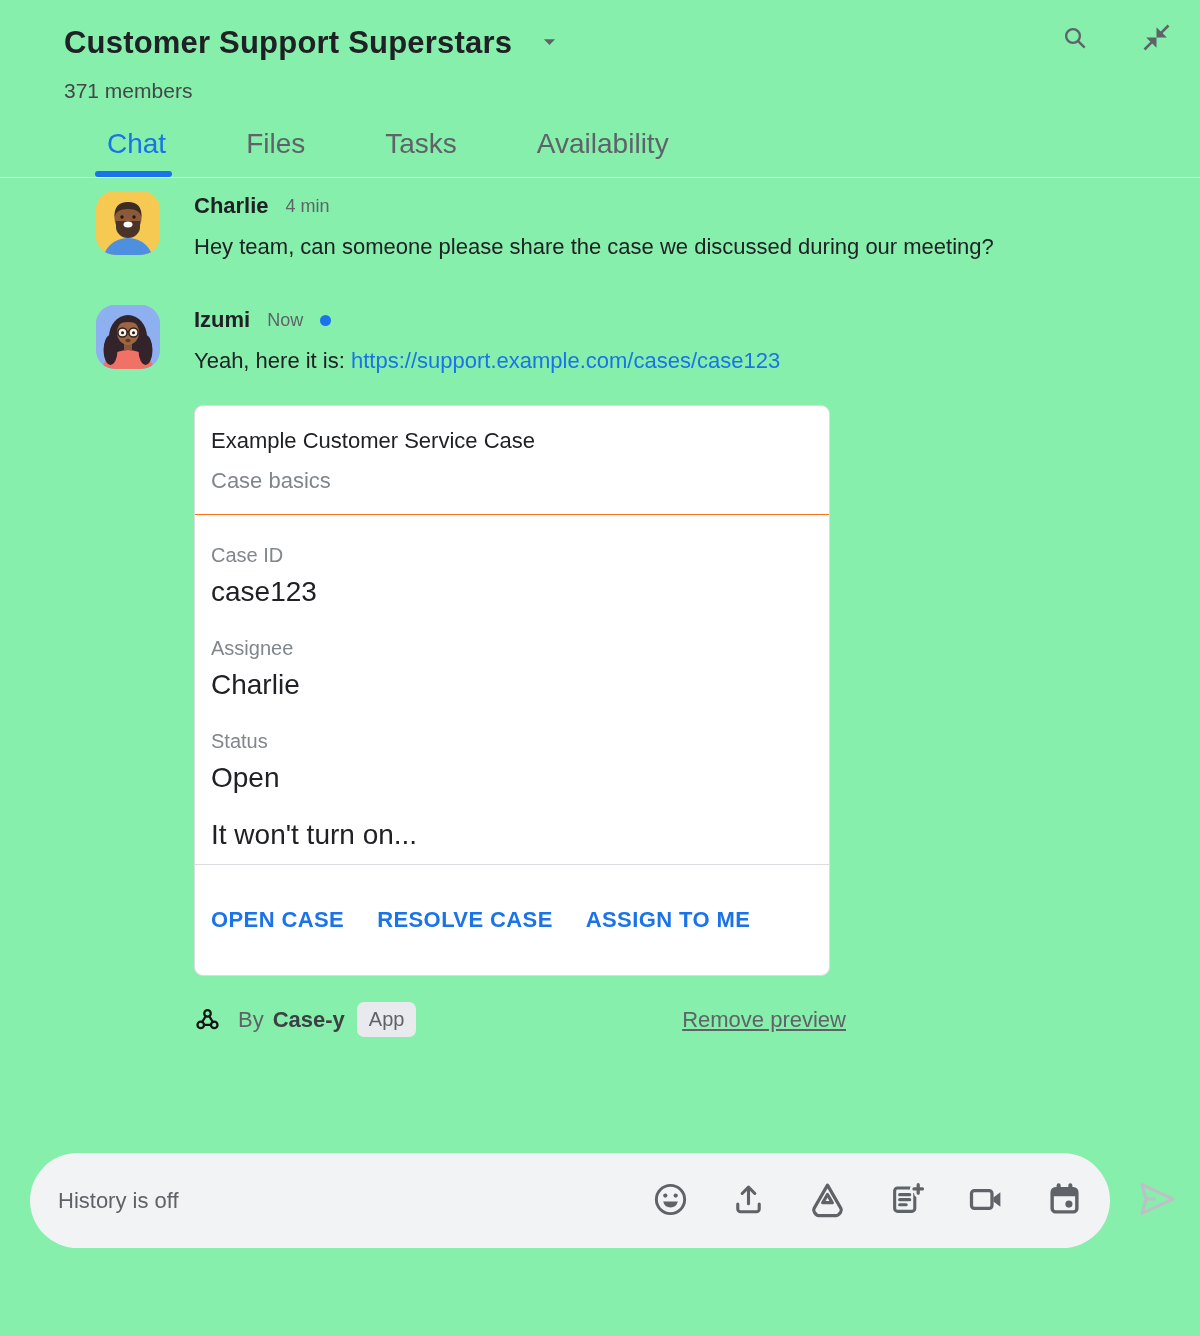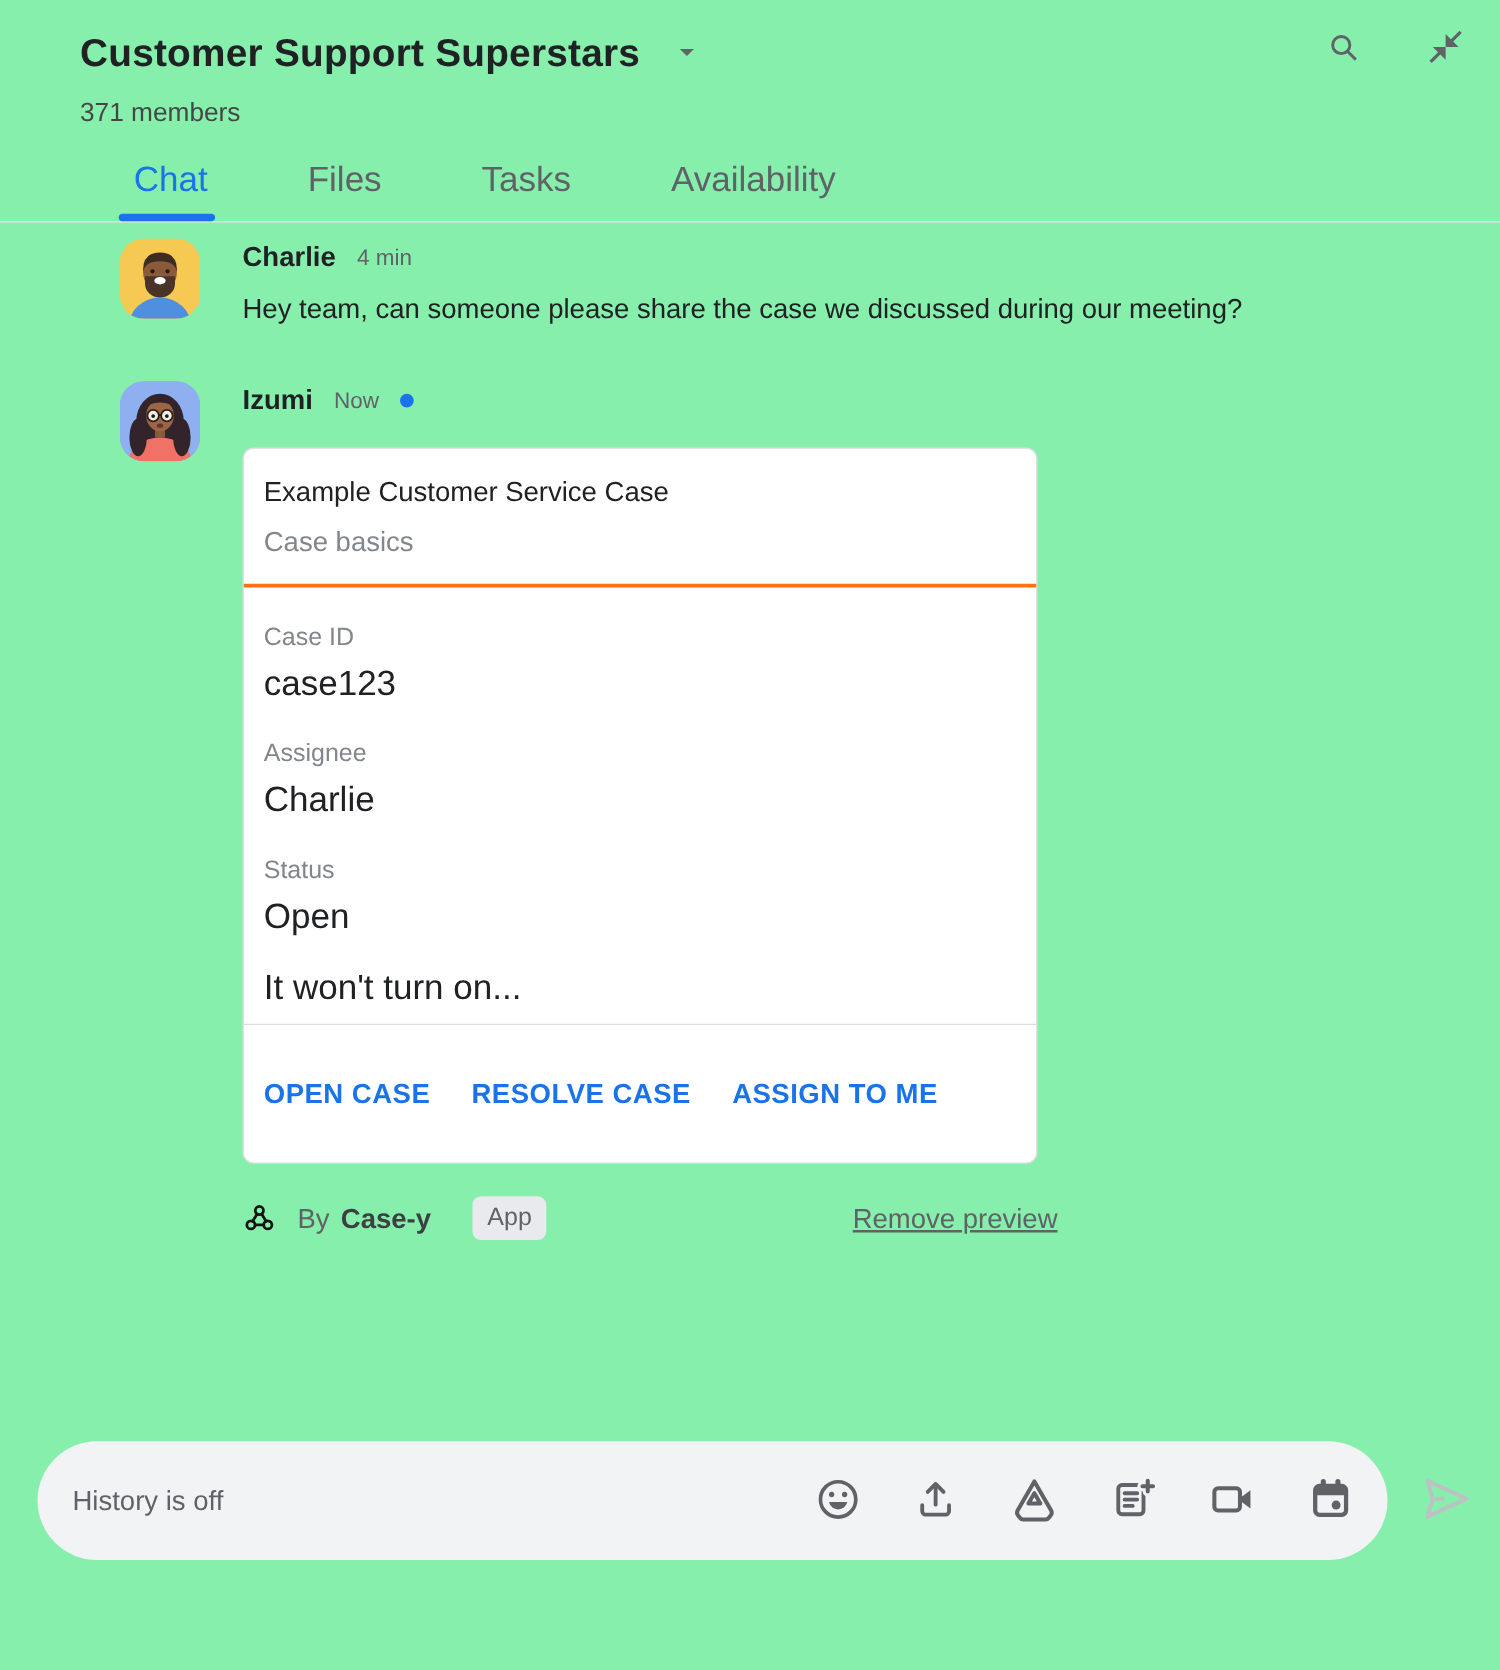--- a/index.html
+++ b/index.html
@@ -30,36 +30,36 @@
   .msg-body { margin-left:34px; padding-top:1px; min-width:0; }
   .msg-head { display:flex; align-items:center; gap:17px; height:28px; }
   .author { font-size:22px; font-weight:bold; color:#202124; }
   .timestamp { font-size:18px; color:#5f6368; }
   .unread-dot { width:11px; height:11px; border-radius:50%; background:#1a73e8; }
   .msg-text { font-size:22px; line-height:40px; color:#202124; margin-top:7px; max-width:905px; }
   .msg-link { color:#1a73e8; text-decoration:none; cursor:pointer; }
 
   
   .card { width:636px; margin-top:24px; border:1px solid #dadce0; border-radius:9px; background:#fff; }
-  .card-head { padding:22px 16px 20px; border-bottom:3px solid #f97316; }
+  .card-head { padding:22px 16px 20px; border-bottom:1px solid #f97316; }
   .card-title { font-size:22px; color:#202124; line-height:26px; }
   .card-subtitle { font-size:22px; color:#80868b; line-height:26px; margin-top:14px; }
   .card-fields { padding:28px 16px 16px; border-bottom:1px solid #dadce0; }
   .field + .field { margin-top:31px; }
   .field-label { font-size:20px; color:#80868b; line-height:24px; }
   .field-value { font-size:28px; color:#202124; line-height:26px; margin-top:12px; }
   .card-actions { padding:42px 16px; display:flex; gap:33px; }
   .card-btn { background:none; border:none; cursor:pointer; font-family:inherit;
               font-size:22px; font-weight:bold; letter-spacing:.4px; color:#1a73e8; }
 
   .card-footer { width:652px; margin-top:26px; display:flex; align-items:center; }
   .webhook-wrap { display:flex; align-items:center; }
   .by-label { font-size:22px; color:#5f6368; margin-left:17px; }
   .app-name { font-size:22px; font-weight:bold; color:#3c4043; margin-left:9px; }
-  .app-badge { margin-left:33px; background:#e9eaee; color:#5f6368; font-size:20px;
+  .app-badge { margin-left:12px; background:#e9eaee; color:#5f6368; font-size:20px;
                line-height:20px; padding:7px 12px 8px; border-radius:7px; }
   .remove-link { margin-left:auto; font-size:22px; color:#5f6368; text-decoration:underline; cursor:pointer; }
 
   
   .composer { position:absolute; left:30px; right:20px; top:1153px; display:flex; align-items:center; }
   .composer-pill { flex:1; height:95px; background:#f1f3f4; border-radius:48px;
                    display:flex; align-items:center; padding:0 26px 0 28px; }
   .composer-placeholder { font-size:22px; color:#5f6368; }
   .composer-icons { margin-left:auto; display:flex; align-items:center; gap:39px; }
   .send-btn { background:none; border:none; cursor:pointer; margin-left:24px; display:flex; align-items:center; }
@@ -160,20 +160,21 @@
           <circle cx="37.5" cy="27.8" r="1.5" fill="#201712"></circle>
           <ellipse cx="32" cy="35.5" rx="2.6" ry="1.7" fill="#5d3a2a"></ellipse>
         </svg>
       </div>
       <div class="msg-body">
         <div class="msg-head">
           <span class="author">Izumi</span>
           <span class="timestamp">Now</span>
           <span class="unread-dot"></span>
         </div>
+        <div class="msg-text"><span>Yeah, here it is: </span><a class="msg-link">https://support.example.com/cases/case123</a></div>
 
         <section class="card">
           <div class="card-head">
             <div class="card-title">Example Customer Service Case</div>
             <div class="card-subtitle">Case basics</div>
           </div>
           <div class="card-fields">
             <div class="field">
               <div class="field-label">Case ID</div>
               <div class="field-value">case123</div>

